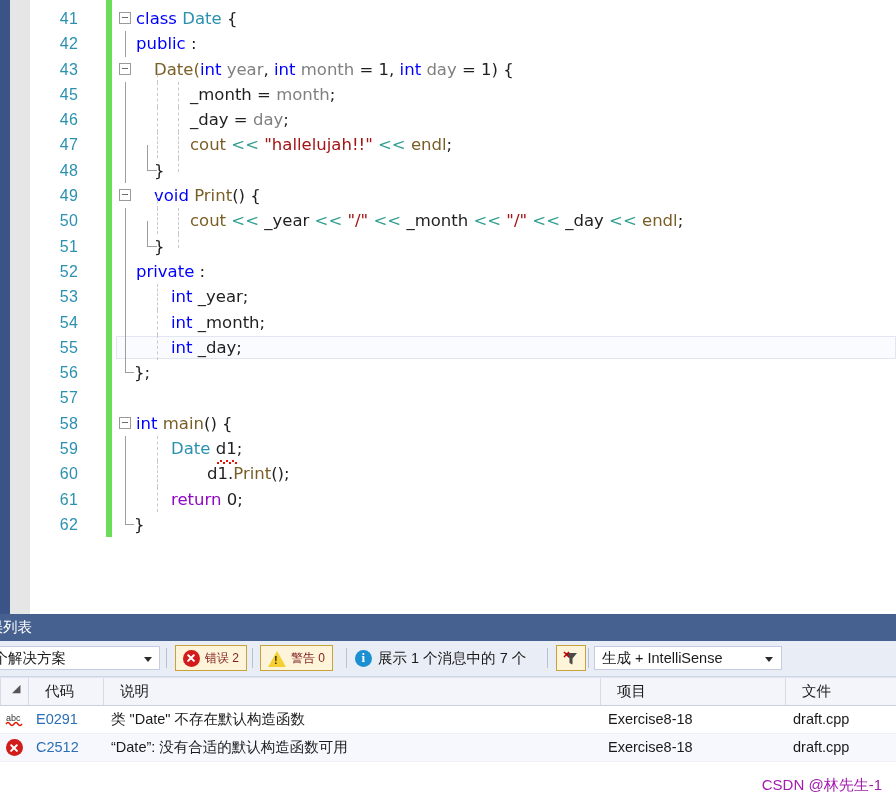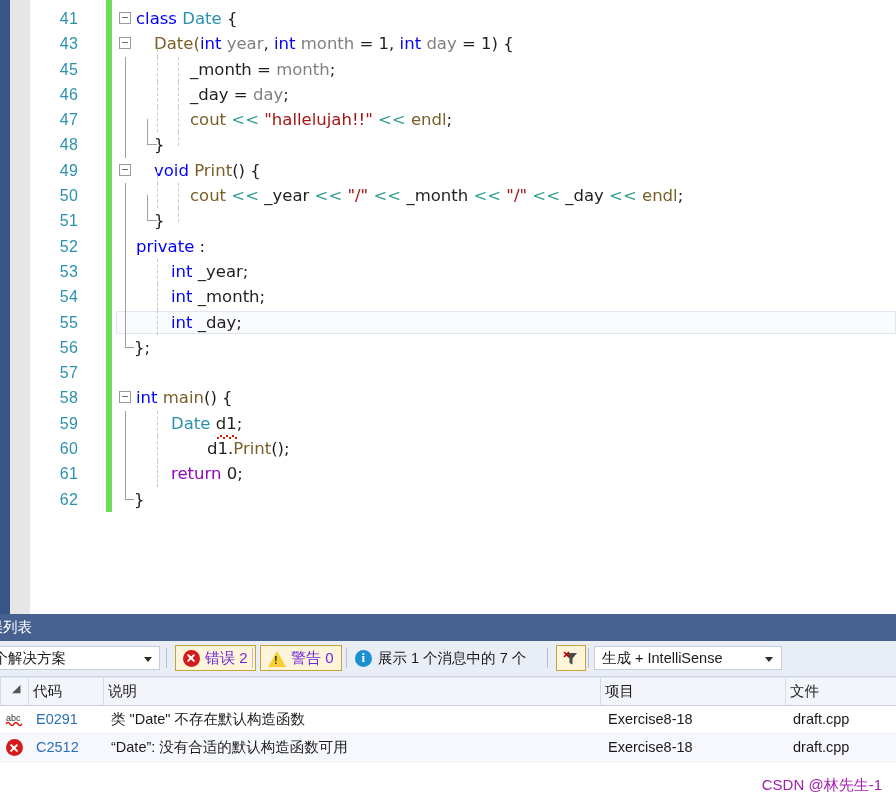--- a/index.html
+++ b/index.html
@@ -96,21 +96,21 @@
   .scope-combo .carat{
     position:absolute;right:7px;top:10px;width:0;height:0;
     border-left:4px solid transparent;border-right:4px solid transparent;border-top:5px solid #2b2b2b;
   }
   .tsep{position:absolute;top:7px;width:1px;height:20px;background:#b8c0d2;}
 
   .tbtn{
     position:absolute;top:4px;height:26px;background:#fdf4d9;border:1px solid #c8a33a;
     box-sizing:border-box;display:flex;align-items:center;padding:0 7px;
   }
-  .tbtn .t{font-size:15px;color:#6d28d9;white-space:nowrap;margin-left:5px;}
+  .tbtn .t{font-size:12px;color:#7f1d1d;white-space:nowrap;margin-left:5px;}
 
   .msgitem{position:absolute;top:8px;display:flex;align-items:center;}
   .msgitem .t{font-size:14.5px;color:#1a1a1a;white-space:nowrap;margin-left:6px;}
 
   .build-combo{
     position:absolute;left:594px;top:5px;width:188px;height:24px;background:#ffffff;
     border:1px solid #c6cde0;box-sizing:border-box;
   }
   .build-combo .lbl{position:absolute;left:7px;top:2px;font-size:14.5px;color:#1a1a1a;white-space:nowrap;}
   .build-combo .carat{
@@ -135,21 +135,21 @@
   .ico-filter{width:16px;height:15px;}
 
   
   .grid{position:absolute;left:0;top:63px;width:896px;}
   .ghead{
     position:relative;height:27px;background:#f3f5fa;border-bottom:1px solid #c9d0de;
     border-top:1px solid #dfe4ee;
   }
   .ghead .cell{
     position:absolute;top:0;height:27px;line-height:27px;font-size:14.5px;color:#1a1a1a;
-    border-left:1px solid #d5dbe7;padding-left:4px;box-sizing:border-box;white-space:nowrap;
+    border-left:1px solid #d5dbe7;padding-left:16px;box-sizing:border-box;white-space:nowrap;
   }
   .ghead .pin{position:absolute;left:12px;top:4px;font-size:11px;color:#555;}
   .grow{position:relative;height:27px;border-bottom:1px solid #eef0f6;}
   .grow.alt{background:#f6f8fd;}
   .grow .cell{
     position:absolute;top:0;height:27px;line-height:27px;font-size:14.5px;color:#1a1a1a;
     padding-left:8px;box-sizing:border-box;white-space:nowrap;
   }
   .grow .code{color:#2b6fb5;}
   .rowico{position:absolute;left:5px;top:5px;}
@@ -181,20 +181,26 @@
 
     <div class="code-area" style="top:6px;">
 
       <div class="line">
         <span class="ln">41</span>
         <span class="chgbar"></span>
         <span class="fold"></span>
         <span class="ltext" style="left:106px;"><span class="kw">class</span> <span class="type">Date</span> <span class="pl">{</span></span>
       </div>
 
+      <div class="line">
+        <span class="ln">42</span>
+        <span class="chgbar"></span>
+        <span class="vline" style="left:95px;top:0;height:25.3px;"></span>
+        <span class="ltext" style="left:106px;"><span class="kw">public</span> <span class="pl">:</span></span>
+      </div>
 
       <div class="line">
         <span class="ln">43</span>
         <span class="chgbar"></span>
         <span class="fold"></span>
         <span class="vdash" style="left:127px;top:12px;height:14px;"></span>
         <span class="ltext" style="left:124px;"><span class="fn">Date(</span><span class="kw">int</span> <span class="param">year</span><span class="pl">,</span> <span class="kw">int</span> <span class="param">month</span> <span class="pl">=</span> <span class="num">1</span><span class="pl">,</span> <span class="kw">int</span> <span class="param">day</span> <span class="pl">=</span> <span class="num">1</span><span class="pl">) {</span></span>
       </div>
 
 

